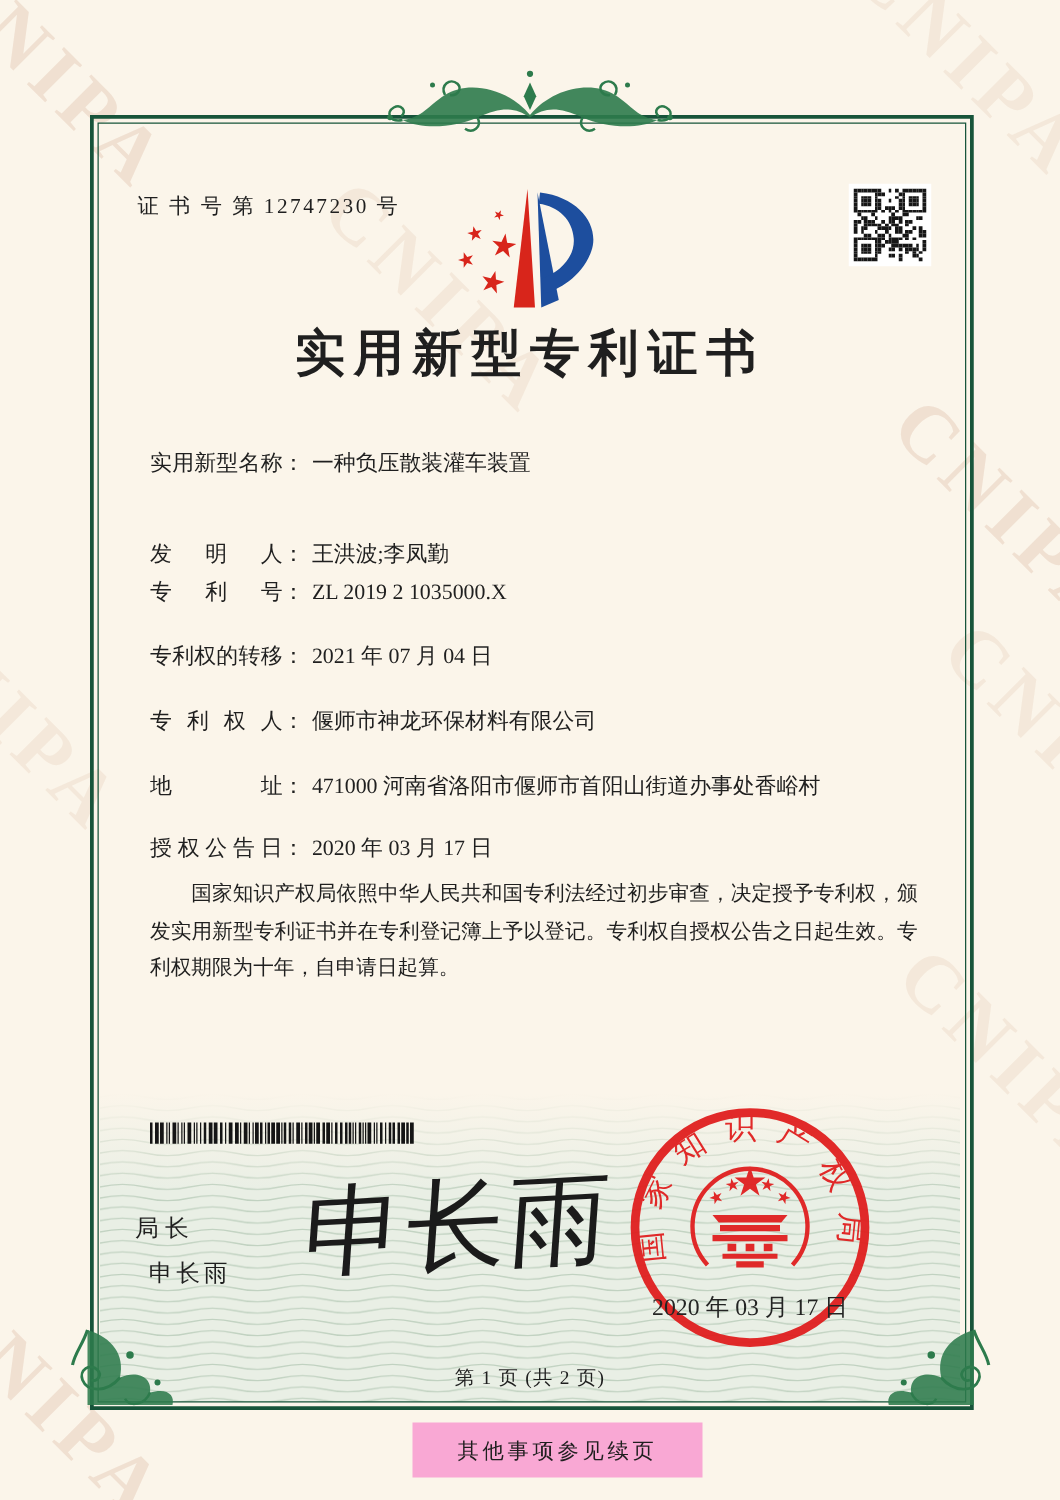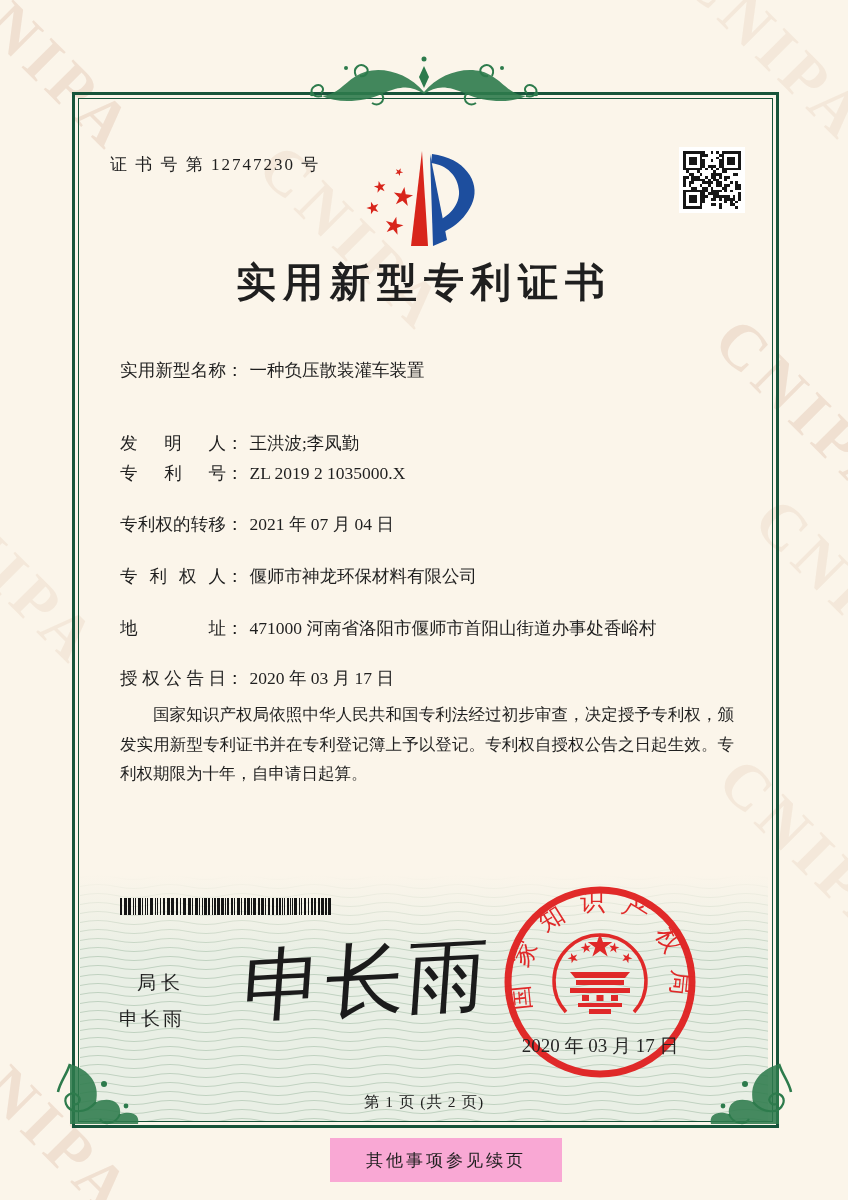--- a/index.html
+++ b/index.html
@@ -56,21 +56,21 @@
   .pair2{position:absolute;left:330px;top:0;white-space:nowrap;}
   
   .body-text{
     position:absolute;left:120px;top:700px;width:614px;
     font-size:16.5px;line-height:29.5px;text-align:justify;
   }
   .body-text p{margin:0;text-indent:2em;font-family:Liberation Serif, serif;}
   
   .barcode{position:absolute;left:120px;top:898px;height:17px;display:flex;}
   .barcode i{display:block;height:100%;background:#151515;}
-  .director-title{position:absolute;left:137px;top:970px;font-size:19px;letter-spacing:5px;}
+  .director-title{position:absolute;left:108px;top:970px;font-size:19px;letter-spacing:5px;}
   .director-name{position:absolute;left:119px;top:1006px;font-size:19px;letter-spacing:3px;}
   .autograph{
     position:absolute;left:243px;top:928px;font-size:80px;color:#1b1b1b;
     letter-spacing:2px;transform:rotate(-3deg) skewX(-7deg);white-space:nowrap;
   }
   
   .seal{position:absolute;left:500px;top:882px;opacity:.93;}
   
   .page-info{
     position:absolute;left:0;top:1092px;width:848px;text-align:center;

